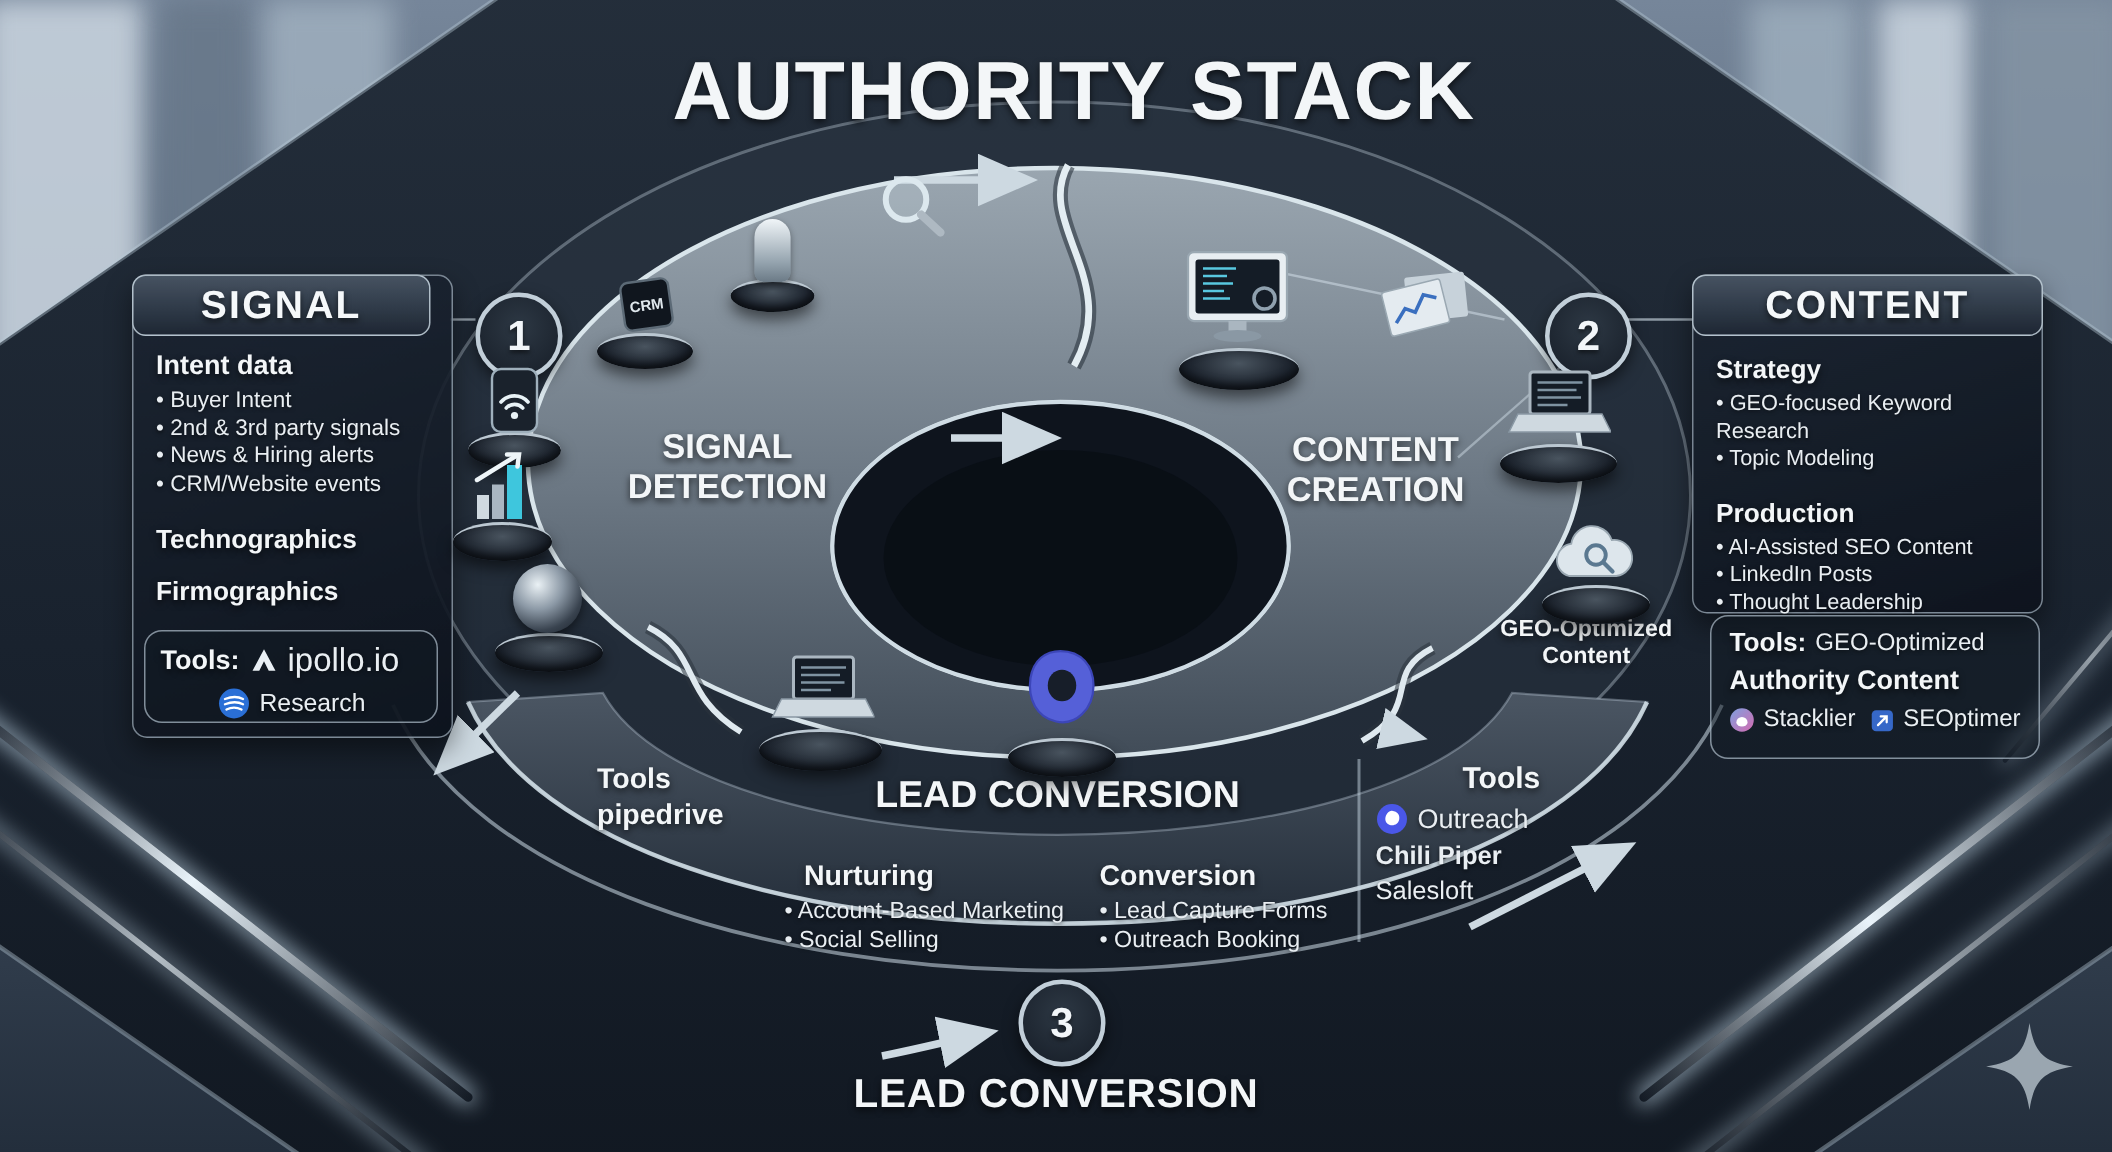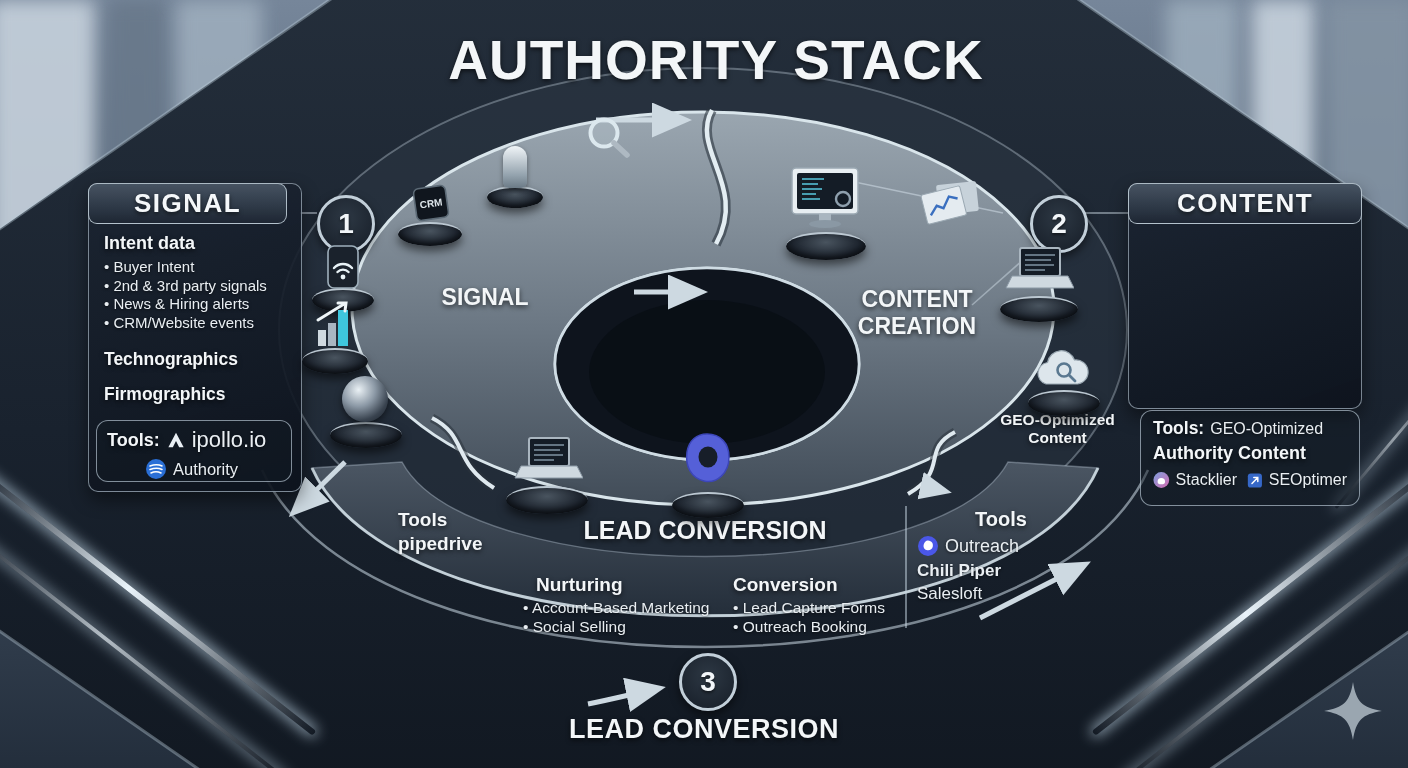--- a/index.html
+++ b/index.html
@@ -109,20 +109,21 @@
   <div class="streak" style="left:1300px;top:430px;width:200px;height:3px;transform:rotate(-50deg);opacity:.6;"></div>
 
   <div class="abs lbl" style="left:12px;top:28px;width:1408px;text-align:center;font-size:55px;letter-spacing:1px;font-weight:800;">AUTHORITY STACK</div>
 
   <div class="badge" style="left:317px;top:195px;">1</div>
   <div class="badge" style="left:1030px;top:195px;">2</div>
   <div class="badge" style="left:679px;top:653px;">3</div>
 
   <div class="abs lbl" style="left:370px;top:284px;width:230px;text-align:center;font-size:23px;line-height:27px;">
     <div>SIGNAL</div>
+    <div>DETECTION</div>
   </div>
   <div class="abs lbl" style="left:802px;top:286px;width:230px;text-align:center;font-size:23px;line-height:27px;">
     <div>CONTENT</div>
     <div>CREATION</div>
   </div>
   <div class="abs lbl" style="left:545px;top:516px;width:320px;text-align:center;font-size:25px;">LEAD CONVERSION</div>
   <div class="abs lbl" style="left:975px;top:411px;width:165px;text-align:center;font-size:15.5px;line-height:18px;">
     <div>GEO-Optimized</div>
     <div>Content</div>
   </div>
@@ -144,26 +145,35 @@
       <svg width="20" height="18" viewBox="0 0 22 20">
         <path d="M11 2 L19.5 18 H14.5 L11 11 L7.5 18 H2.5 Z" fill="#e9eff4"></path>
       </svg>
       <span class="sub" style="font-size:22px;">ipollo.io</span>
     </div>
     <div class="iconrow" style="margin-top:5px;margin-left:38px;">
       <svg width="22" height="22" viewBox="0 0 22 22">
         <circle cx="11" cy="11" r="10" fill="#2a6fd6"></circle>
         <path d="M5 8 C9 6.5, 14 6.5, 17 8 M5 11.5 C9 10, 14 10, 17 11.5 M6 15 C9 13.5, 13 13.5, 16 15" stroke="#fff" stroke-width="1.6" fill="none" stroke-linecap="round"></path>
       </svg>
-      <span class="sub" style="font-size:16.5px;">Authority</span>
+      <span class="sub" style="font-size:16.5px;">Research</span>
     </div>
   </div>
 
   <div class="panel" style="left:1128px;top:183px;width:232px;height:224px;"></div>
   <div class="panel-header" style="left:1128px;top:183px;width:232px;height:39px;font-size:26px;">CONTENT</div>
+  <div class="abs" style="left:1144px;top:236px;width:214px;color:#eef2f5;">
+    <div class="lbl" style="font-size:17.5px;margin-bottom:3px;">Strategy</div>
+    <div class="sub bullet-item" style="font-size:14.5px;line-height:18.5px;">GEO-focused Keyword Research</div>
+    <div class="sub bullet-item" style="font-size:14.5px;line-height:18.5px;">Topic Modeling</div>
+    <div class="lbl" style="font-size:17.5px;margin-top:16px;margin-bottom:3px;">Production</div>
+    <div class="sub bullet-item" style="font-size:14.5px;line-height:18.5px;">AI-Assisted SEO Content</div>
+    <div class="sub bullet-item" style="font-size:14.5px;line-height:18.5px;">LinkedIn Posts</div>
+    <div class="sub bullet-item" style="font-size:14.5px;line-height:18.5px;">Thought Leadership</div>
+  </div>
   <div class="toolbox" style="left:1140px;top:410px;width:220px;height:96px;padding:7px 12px;box-sizing:border-box;">
     <div class="iconrow">
       <span class="lbl" style="font-size:17.5px;">Tools:</span>
       <span class="sub" style="font-size:16px;">GEO-Optimized</span>
     </div>
     <div class="lbl" style="font-size:18px;margin-top:4px;">Authority Content</div>
     <div class="iconrow" style="margin-top:6px;">
       <svg width="20" height="20" viewBox="0 0 20 20">
         <defs>
             <linearGradient id="stk" x1="0" y1="0" x2="1" y2="1">

